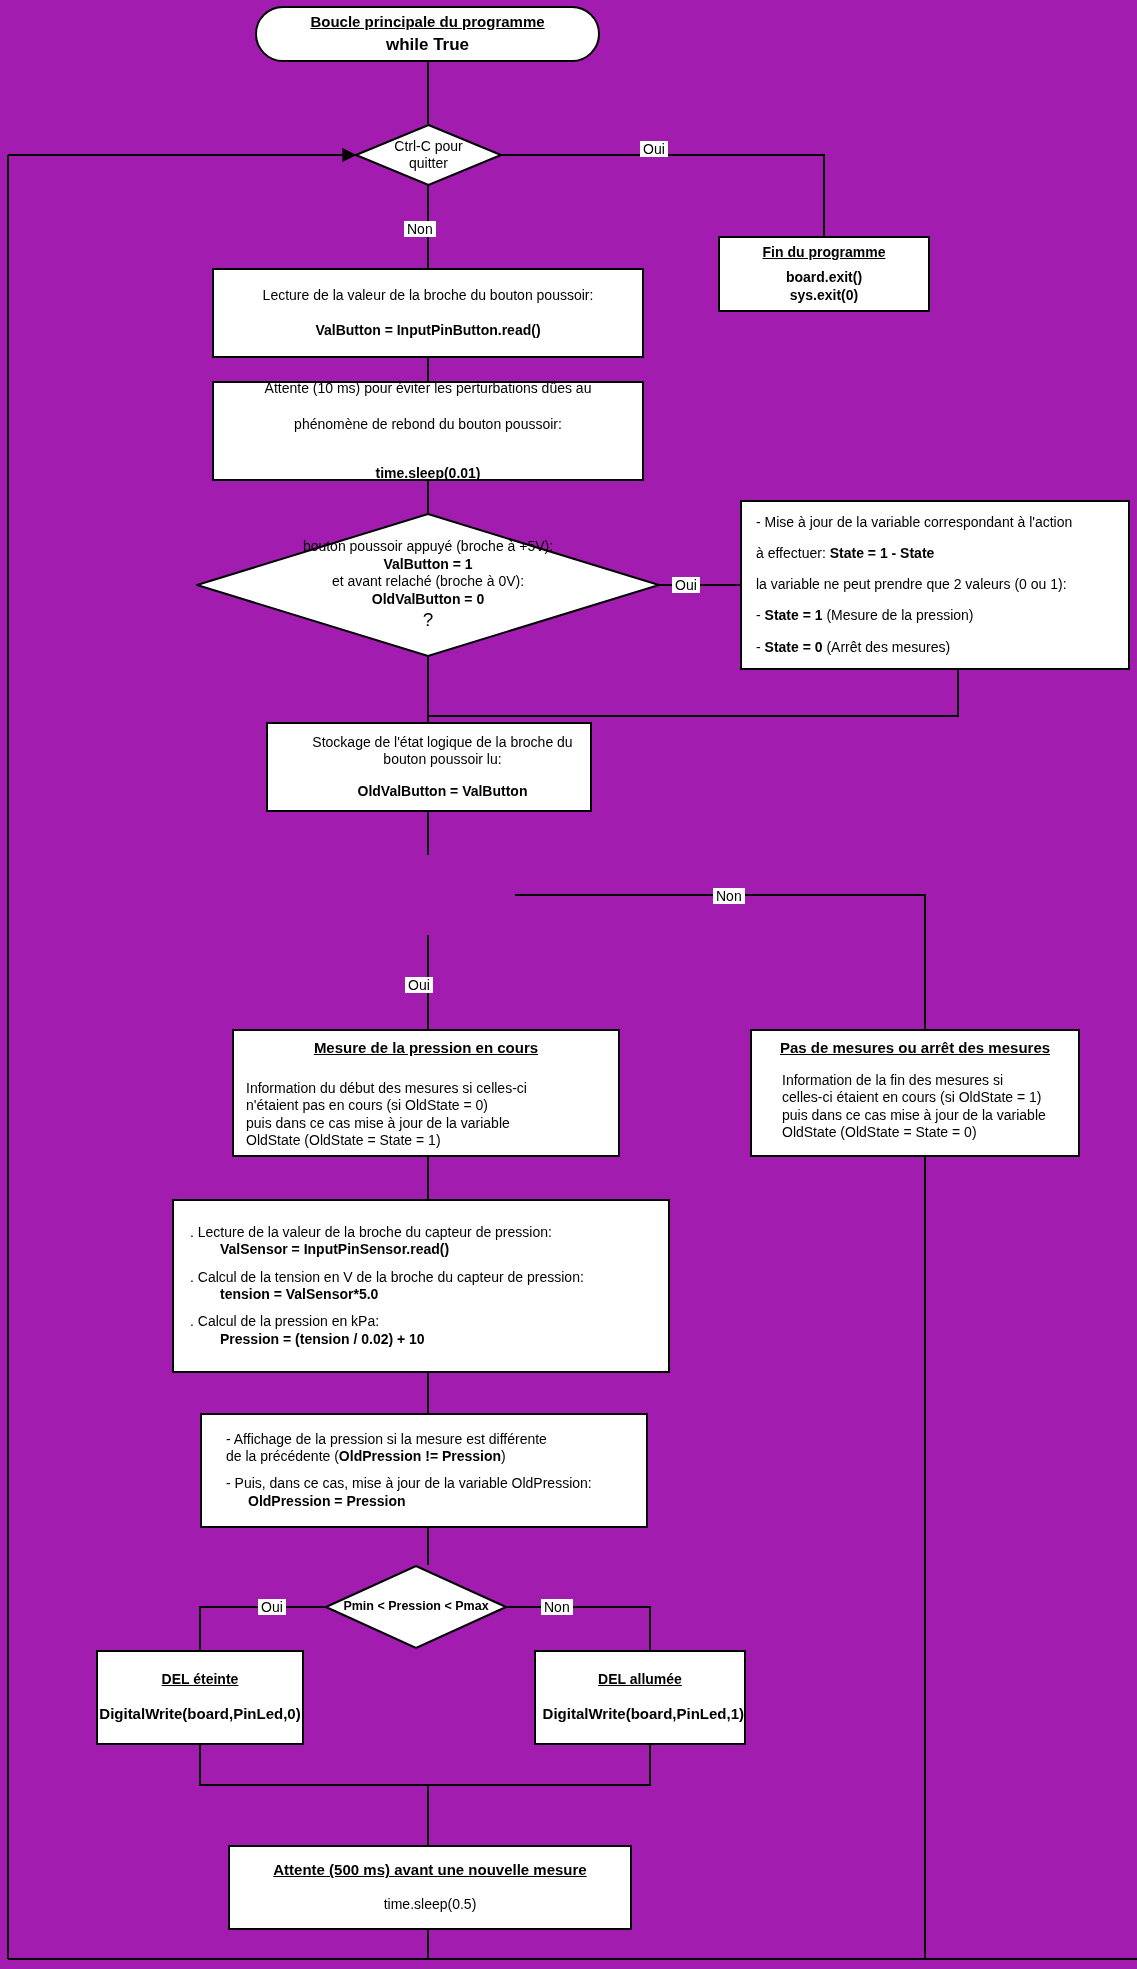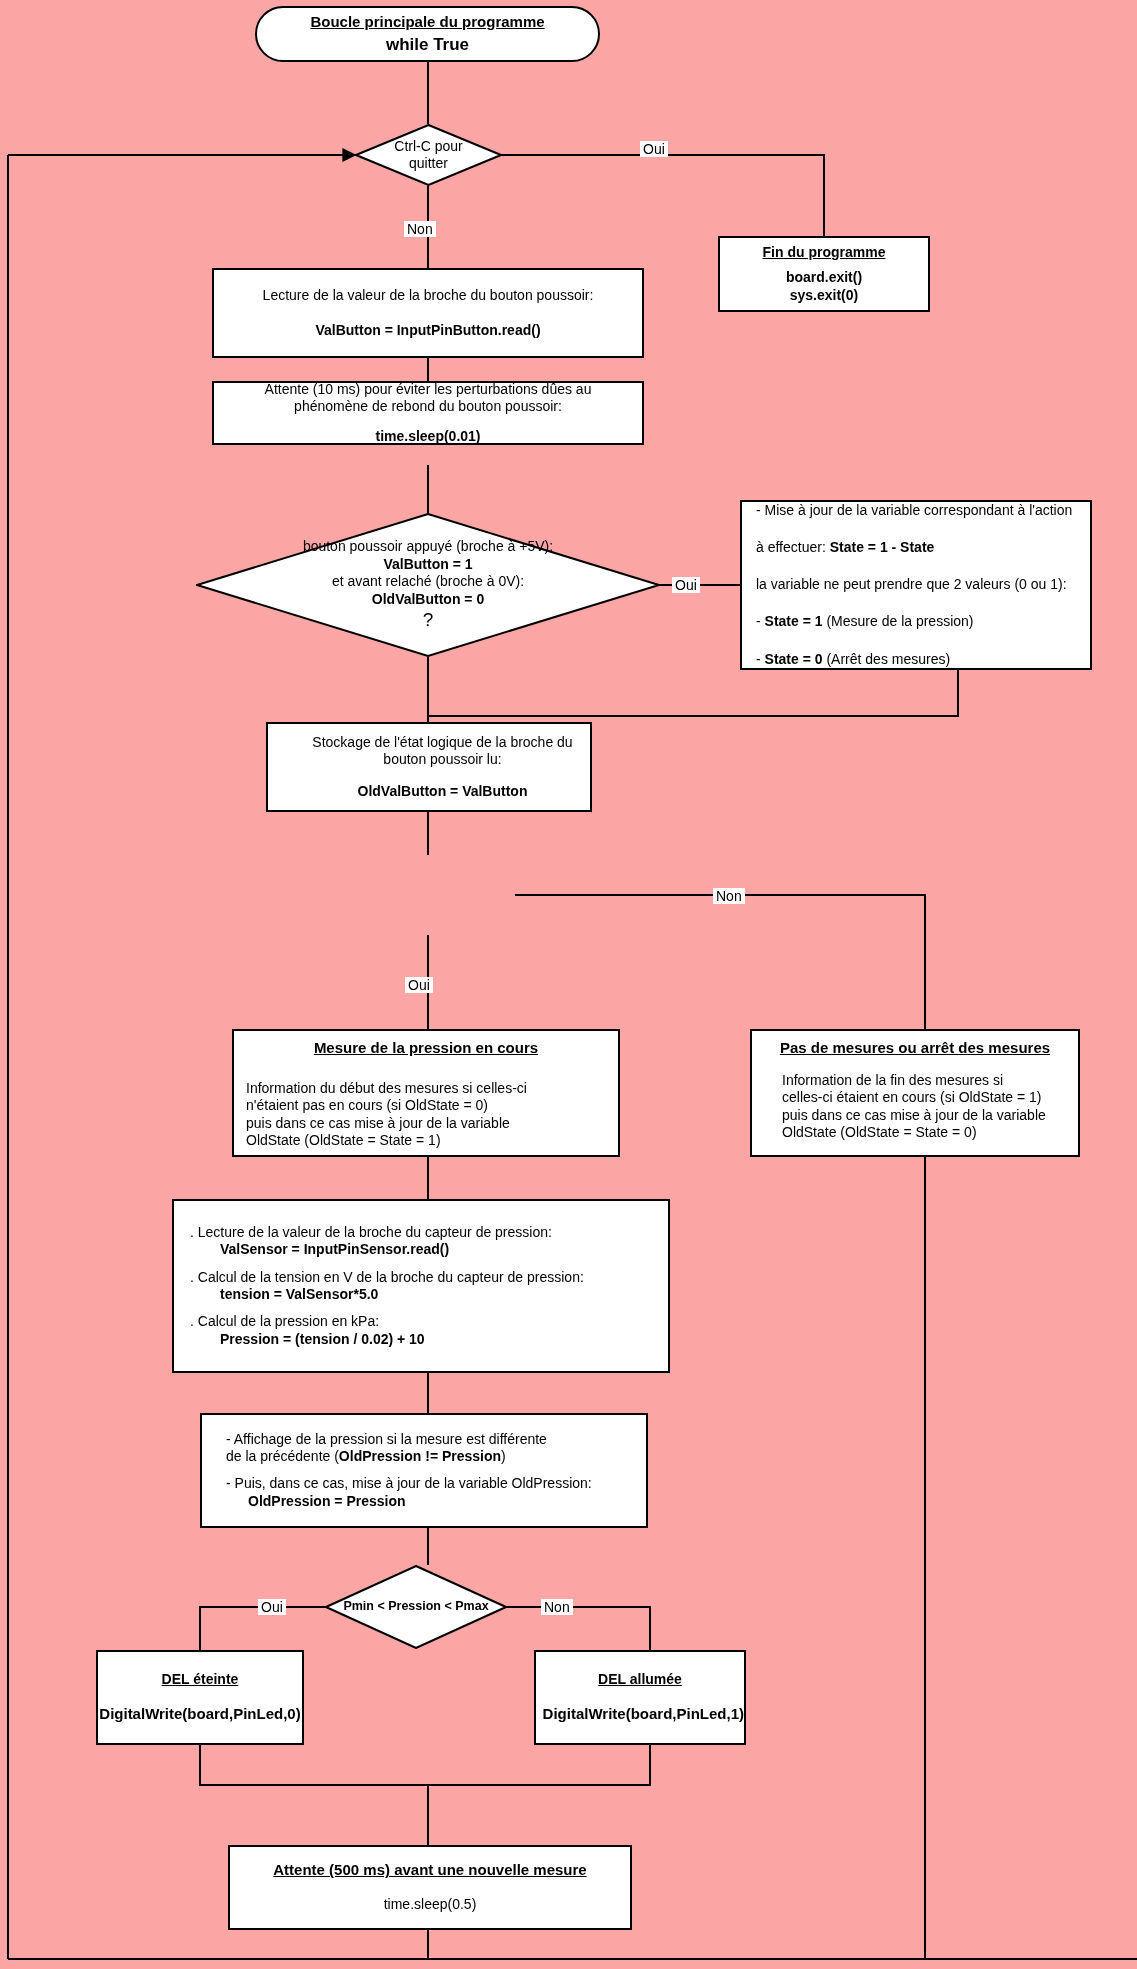--- a/index.html
+++ b/index.html
@@ -8,21 +8,21 @@
     background: #ffffff;
   }
   body {
     font-family: "Liberation Sans", sans-serif;
     color: #000000;
   }
   #canvas {
     position: relative;
     width: 1137px;
     height: 1969px;
-    background: #fca5a5;
+    background: #a21caf;
     overflow: hidden;
   }
   svg.wires {
     position: absolute;
     left: 0;
     top: 0;
     width: 1137px;
     height: 1969px;
     pointer-events: none;
   }
@@ -173,41 +173,41 @@
     <span class="ttl">Fin du programme</span>
     <span class="bold" style="margin-top:8px;">board.exit()</span>
     <span class="bold">sys.exit(0)</span>
   </div>
 
   <div class="node boxnode" style="left:212px; top:268px; width:432px; height:90px; font-size:14px;">
     <span>Lecture de la valeur de la broche du bouton poussoir:</span>
     <span class="bold" style="margin-top:18px;">ValButton = InputPinButton.read()</span>
   </div>
 
-  <div class="node boxnode" style="left:212px; top:381px; width:432px; height:64px; font-size:14px;">
+  <div class="node boxnode" style="left:212px; top:381px; width:432px; height:100px; font-size:14px;gap:19px;">
     <span>Attente (10 ms) pour éviter les perturbations dûes au</span>
     <span>phénomène de rebond du bouton poussoir:</span>
     <span class="bold" style="margin-top:12px;">time.sleep(0.01)</span>
   </div>
 
   <div class="diamond-wrap" style="left:196px; top:513px; width:464px; height:144px;">
     <svg width="464" height="144" viewBox="0 0 464 144" xmlns="http://www.w3.org/2000/svg">
       <polygon points="232,1 463,72 232,143 1,72" fill="#ffffff" stroke="#000000" stroke-width="2"></polygon>
     </svg>
     <div class="diamond-txt" style="font-size:14px;">
       <span class="sp">bouton poussoir appuyé (broche à +5V):</span>
       <span class="sp bold">ValButton = 1</span>
       <span class="sp">et avant relaché (broche à 0V):</span>
       <span class="sp bold">OldValButton = 0</span>
       <span class="sp" style="font-size:19px;">?</span>
     </div>
   </div>
   <span class="lbl" style="left:672px; top:577px;">Oui</span>
 
-  <div class="node boxnode" style="left:740px; top:500px; width:352px; height:170px; font-size:14px; align-items:flex-start; padding:0 14px; justify-content:space-between;">
+  <div class="node boxnode" style="left:740px; top:500px; width:390px; height:170px; font-size:14px; align-items:flex-start; padding:12px 14px; justify-content:space-between;">
     <span class="lft">- Mise à jour de la variable correspondant à l'action</span>
     <span class="lft">
       <span>à effectuer: </span><span class="bold">State = 1 - State</span>
     </span>
     <span class="lft">la variable ne peut prendre que 2 valeurs (0 ou 1):</span>
     <span class="lft">
       <span>- </span><span class="bold">State = 1</span><span>   (Mesure de la pression)</span>
     </span>
     <span class="lft">
       <span>- </span><span class="bold">State = 0</span><span>   (Arrêt des mesures)</span>

